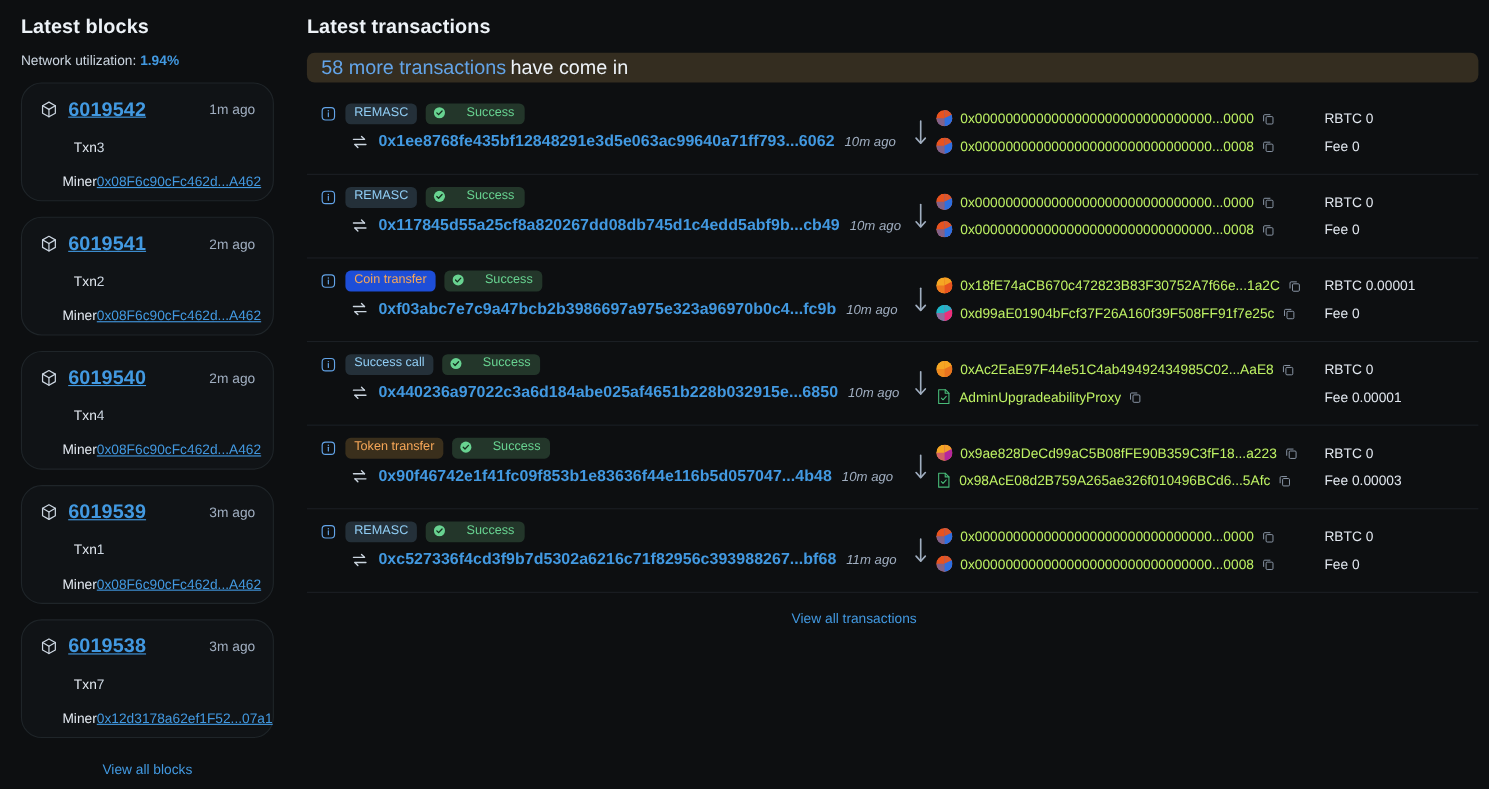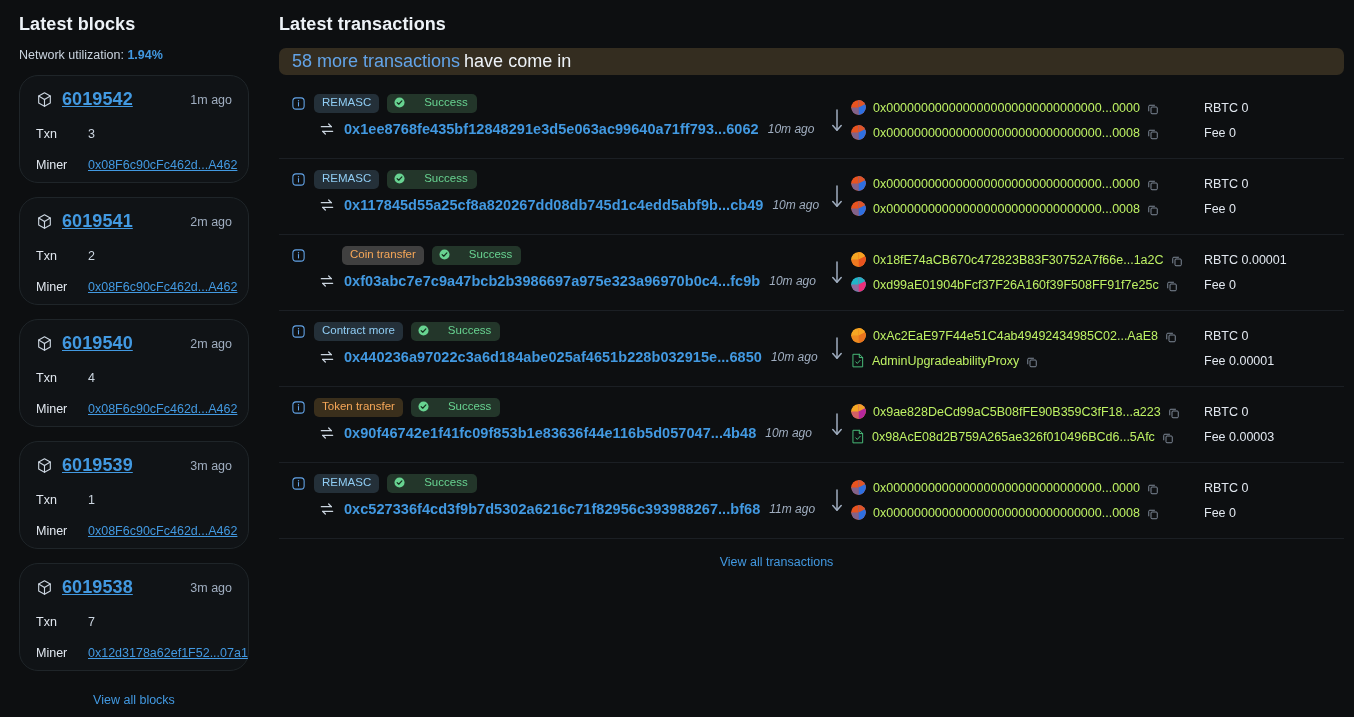--- a/index.html
+++ b/index.html
@@ -78,20 +78,21 @@
     font-size: 12.5px;
     color: #a0aec0;
     white-space: nowrap;
   }
 
   .kv-row {
     display: flex;
     align-items: baseline;
     font-size: 12.5px;
     margin-top: 17px;
+    text-align: right;
   }
   .kv-key {
     color: #e2e8f0;
     width: 52px;
     flex: 0 0 52px;
   }
   .kv-val { color: #cbd5e0; }
   .kv-val.link { color: #4299e1; }
 
   .view-all {
@@ -160,21 +161,21 @@
   }
 
   .badge {
     font-size: 11.5px;
     border-radius: 5px;
     padding: 3px 8px 4px 8px;
     line-height: 1;
     white-space: nowrap;
   }
   .badge.type-remasc   { background: #243039; color: #90cdf4; }
-  .badge.type-coin     { background: #404040; color: #f6a758; margin-left: 28px; }
+  .badge.type-coin     { background: #1d4ed8; color: #f6a758; }
   .badge.type-contract { background: #243039; color: #90cdf4; }
   .badge.type-token    { background: #3a2f1c; color: #f6a758; }
 
   .badge.status {
     background: #23362a;
     color: #68d391;
     display: flex;
     align-items: center;
     gap: 19px;
     padding: 3px 9px 4px 7px;
@@ -629,21 +630,21 @@
   </div>
   <div class="tx-row">
 
     <div class="tx-left">
       <div class="badge-line">
         <span class="info-icon"><svg viewBox="0 0 24 24" fill="none" stroke="currentColor" stroke-width="1.7">
           <rect x="3" y="3" width="18" height="18" rx="5"></rect>
           <path d="M12 10.5v5.5" stroke-linecap="round"></path>
           <circle cx="12" cy="7.6" r="1.05" fill="currentColor" stroke="none"></circle>
                 </svg></span>
-        <span class="badge type-contract">Contract more</span>
+        <span class="badge type-contract">Success call</span>
         <span class="badge status">
           <span class="check-icon"><svg viewBox="0 0 24 24" fill="currentColor">
           <circle cx="12" cy="12" r="11"></circle>
           <path d="M6.8 12.2l3.5 3.6 6.9-7.4" fill="none" stroke="#16301f" stroke-width="2.6" stroke-linecap="round" stroke-linejoin="round"></path>
                   </svg></span>
           <span>Success</span>
         </span>
       </div>
       <div class="hash-line">
         <span class="swap-icon"><svg viewBox="0 0 24 24" fill="none" stroke="currentColor" stroke-width="1.9" stroke-linecap="round" stroke-linejoin="round">

